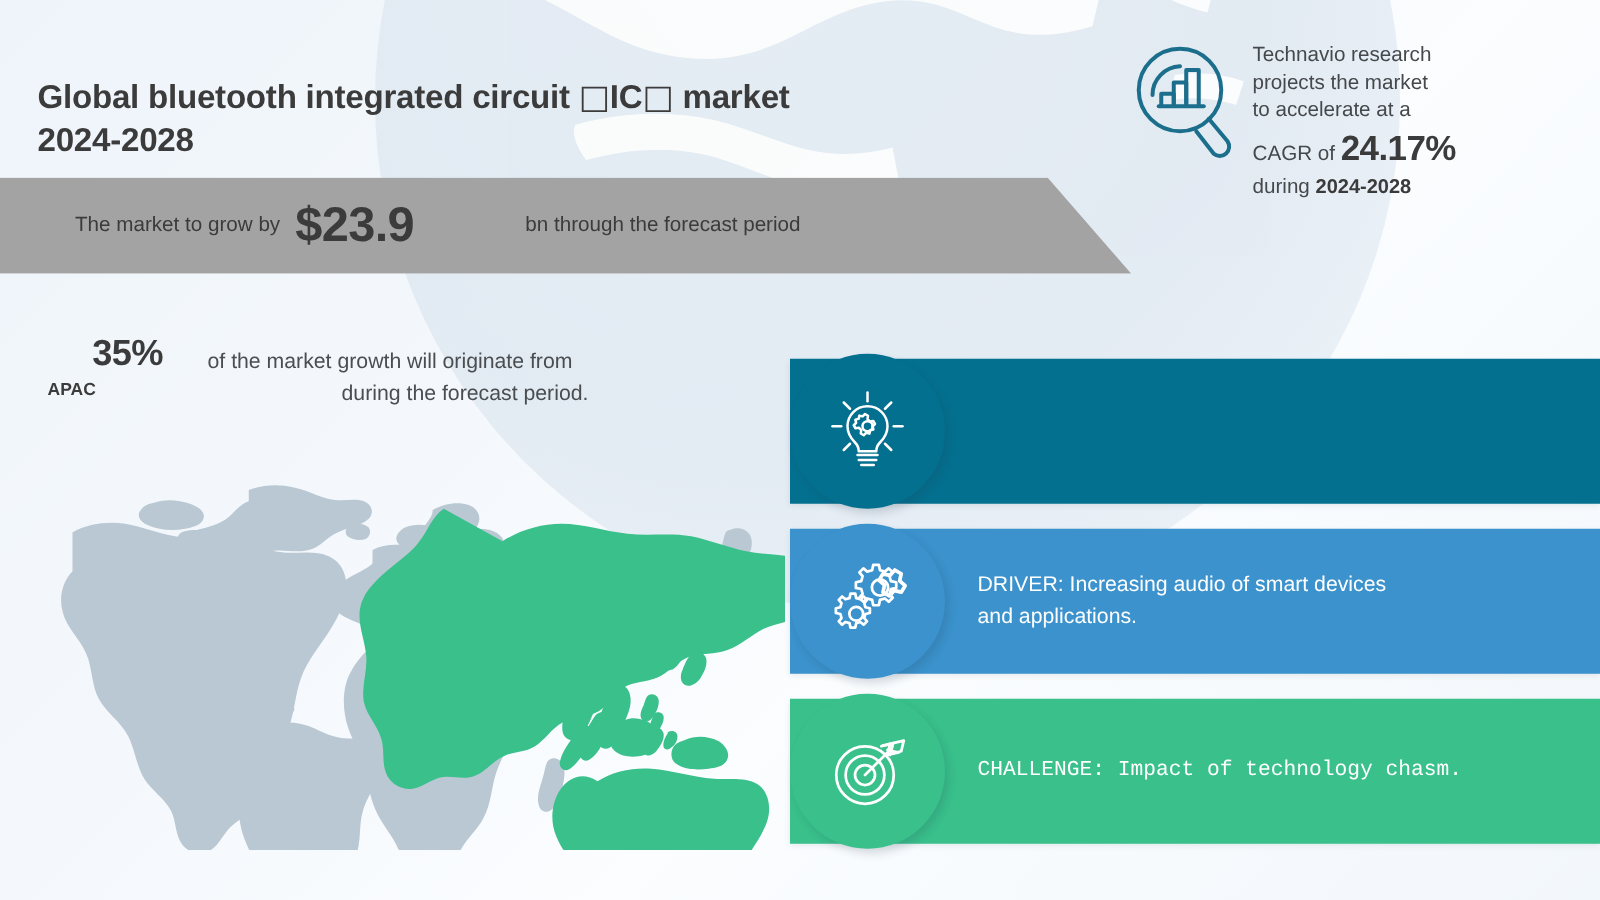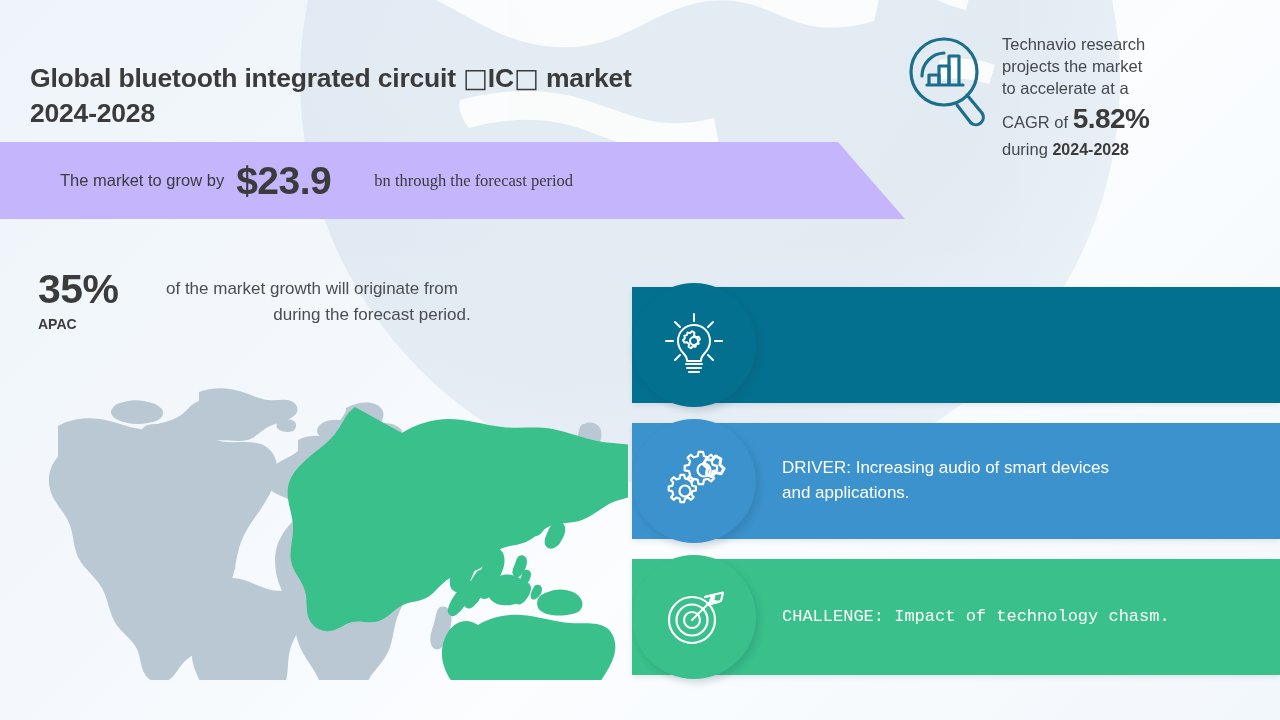--- a/index.html
+++ b/index.html
@@ -31,34 +31,34 @@
   #cagr-block{ position:absolute; left:900px; top:28px; width:360px; z-index:6; display:flex; gap:10px; }
   #magnifier-icon{ width:92px; height:110px; flex:0 0 92px; }
   #cagr-text{ flex:1; font-size:16.5px; color:#45494c; line-height:1.33; padding-top:6px; }
   #cagr-text .ln{ display:block; }
   #cagr-value{ font-size:28px; font-weight:bold; color:#3b3b3b; letter-spacing:-.5px; }
   #cagr-period{ font-size:16px; font-weight:bold; color:#3b3b3b; }
 
   
   #growth-banner{
     position:absolute; left:0; top:142px; width:905px; height:77px;
-    background:#c4b5fd; z-index:4;
+    background:#a3a3a3; z-index:4;
     clip-path:polygon(0 0, 838px 0, 905px 100%, 0 100%);
   }
   #growth-banner-inner{
     position:absolute; left:60px; top:0; height:77px; display:flex; align-items:center;
   }
   #growth-prefix{ font-size:16.5px; color:#3b3b3b; }
   #growth-value{ font-size:39px; font-weight:bold; color:#3b3b3b; margin-left:12px; letter-spacing:-.5px; }
-  #growth-suffix{ font-size:16.5px; color:#3b3b3b; margin-left:43px;font-family:Liberation Serif, serif; }
+  #growth-suffix{ font-size:16.5px; color:#3b3b3b; margin-left:89px; }
 
   
   #apac-block{ position:absolute; left:38px; top:268px; width:570px; display:flex; z-index:5; }
   #apac-left{ width:128px; }
-  #apac-pct{ font-size:41px; font-weight:bold; color:#3b3b3b; line-height:1.05; letter-spacing:-.5px; }
+  #apac-pct{ font-size:29px; font-weight:bold; color:#3b3b3b; line-height:1.05; letter-spacing:-.5px;text-align:center; }
   #apac-region{ font-size:14px; font-weight:bold; color:#3b3b3b; margin-top:5px; }
   #apac-right{ flex:1; font-size:17px; color:#4a4e51; line-height:1.55; padding-top:8px; }
   #apac-line2{ display:block; text-align:center; padding-right:30px; }
 
   
   #world-map{ position:absolute; left:28px; top:380px; width:600px; height:300px; z-index:3; }
   #world-map svg{ width:100%; height:100%; }
 
   
   .highlight-row{ position:absolute; right:0; display:flex; align-items:center; z-index:5; }
@@ -128,21 +128,21 @@
         <path d="M67 67 82 85a7.5 7.5 0 0 1-11 10L57 77" stroke-width="3.2"></path>
       </g>
     </svg>
   </div>
   <div id="cagr-text">
     <span class="ln">Technavio research</span>
     <span class="ln">projects the market</span>
     <span class="ln">to accelerate at a</span>
     <span class="ln" style="white-space:nowrap;">
       <span>CAGR of</span>
-      <span id="cagr-value">5.82%</span>
+      <span id="cagr-value">24.17%</span>
     </span>
     <span class="ln" style="margin-top:2px;">
       <span>during</span>
       <span id="cagr-period">2024-2028</span>
     </span>
   </div>
 </div>
 
 <div id="growth-banner">
   <div id="growth-banner-inner">

